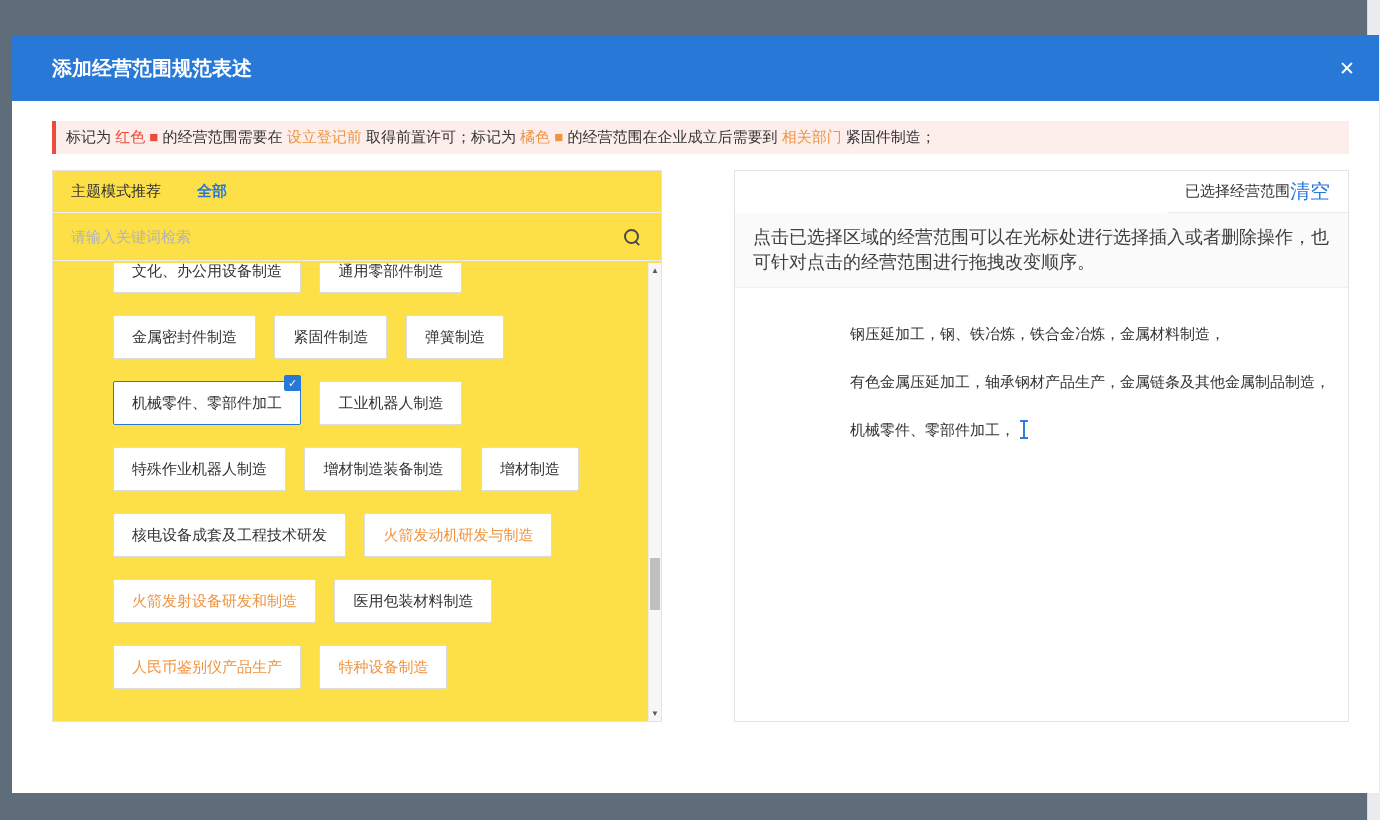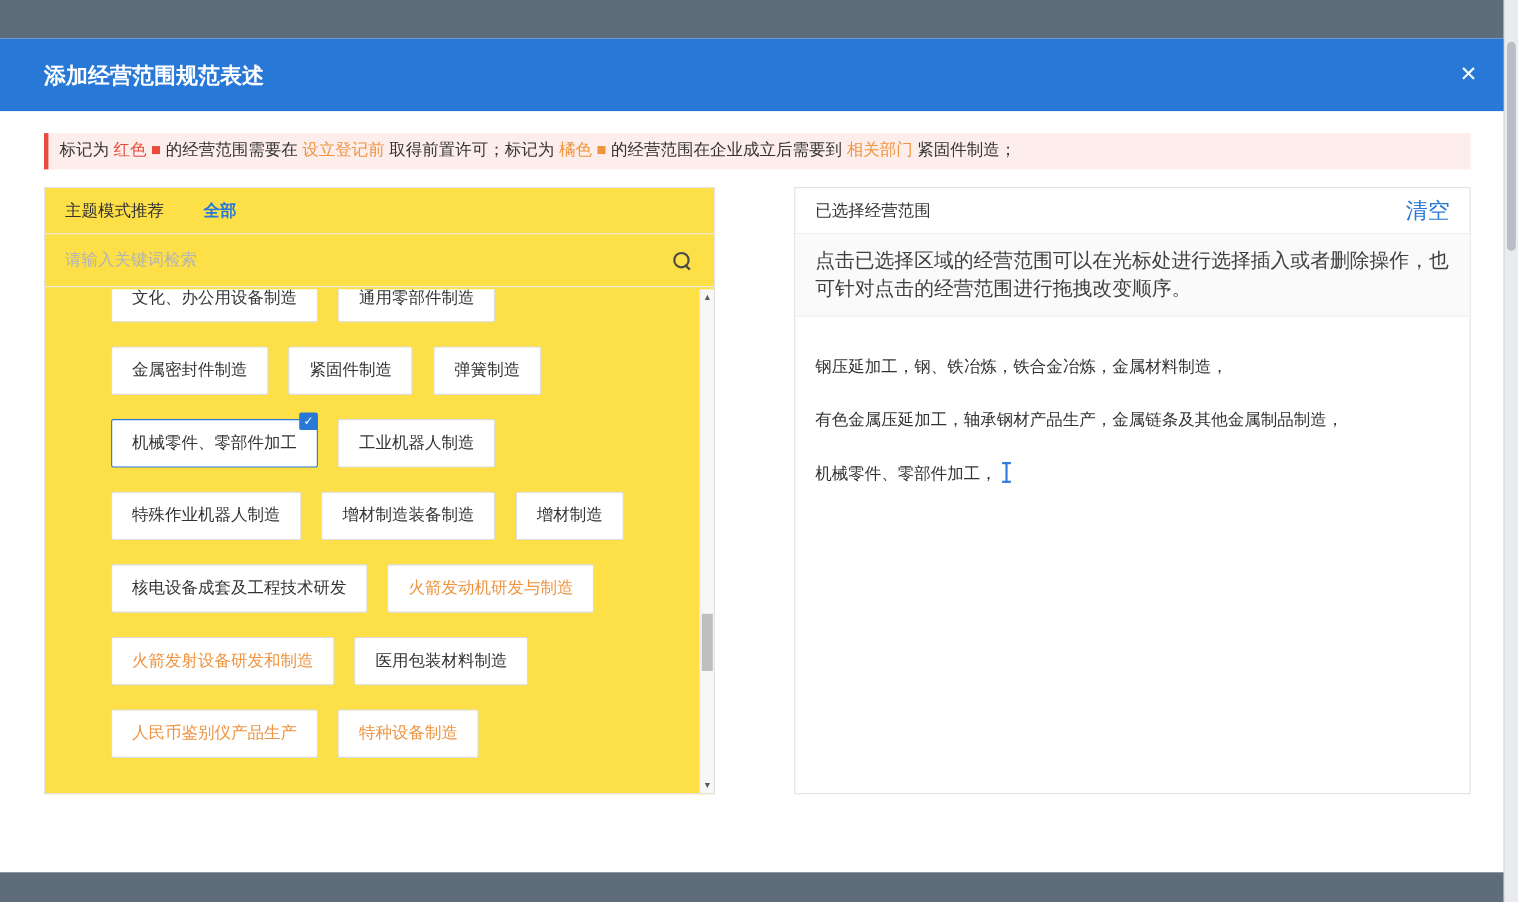--- a/index.html
+++ b/index.html
@@ -9,37 +9,37 @@
     background:#5f6c79;
     position:relative;
     color:#333;
   }
 
   
   .browser-scrollbar { position:absolute; top:0; right:0; width:13px; height:820px; background:#e9ebee; border-left:1px solid #d8dadd; }
   .browser-scrollbar .bs-thumb { position:absolute; top:38px; left:2px; right:2px; height:190px; background:#b9bdc4; border-radius:4px; }
 
   
-  .modal { position:absolute; left:0; top:35px; width:1367px; height:758px; background:#fff; }
+  .modal { position:absolute; left:12px; top:35px; width:1367px; height:758px; background:#fff; }
 
   .modal-header { height:66px; background:#2878d8; display:flex; align-items:center; padding:0 24px 0 40px; }
   .modal-title { font-size:20px; font-weight:bold; color:#fff; }
   .modal-close { margin-left:auto; color:#fff; font-size:19px; font-weight:bold; cursor:pointer; line-height:1; }
 
   .notice-bar {
     margin:20px 30px 0 40px; height:33px; line-height:31px;
     background:#fdeeec; border-left:4px solid #e74c3c;
     padding-left:10px; font-size:15px; white-space:nowrap; overflow:hidden;
   }
   .t-red { color:#e74c3c; }
   .t-orange { color:#ef9440; }
 
   .panels { display:flex; margin:16px 30px 0 40px; }
   .left-panel { width:620px; height:552px; border:1px solid #e2e2e2; position:relative; background:#fde047; }
-  .right-panel { width:625px; height:552px; border:1px solid #e2e2e2; margin-left:72px; background:#fff; display:flex; flex-direction:column; }
+  .right-panel { width:625px; height:552px; border:1px solid #e2e2e2; margin-left:72px; background:#fff; display:flex; flex-direction:column;align-items:flex-end; }
 
   
   .lp-tabs { height:42px; display:flex; align-items:center; padding:0 18px; border-bottom:1px solid #ececec; font-size:15px; }
   .lp-tab { margin-right:36px; cursor:pointer; color:#333; }
   .lp-tab.active { color:#2878d8; font-weight:bold; }
   .lp-search { height:48px; position:relative; border-bottom:1px solid #ececec; }
   .lp-search input { width:100%; height:100%; border:none; outline:none; padding:0 46px 0 18px; font-size:15px; color:#333; background:transparent; }
   .lp-search input::placeholder { color:#b4b4b4; }
   .search-icon { position:absolute; right:20px; top:15px; width:18px; height:18px; }
   .search-icon::before { content:""; position:absolute; left:1px; top:1px; width:11px; height:11px; border:2px solid #4a4a4a; border-radius:50%; }

